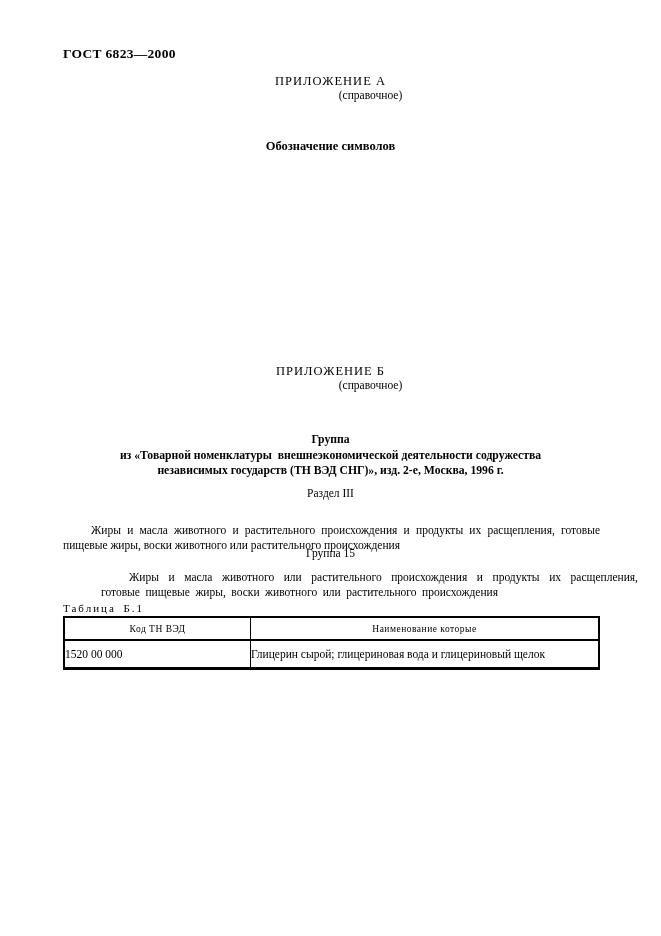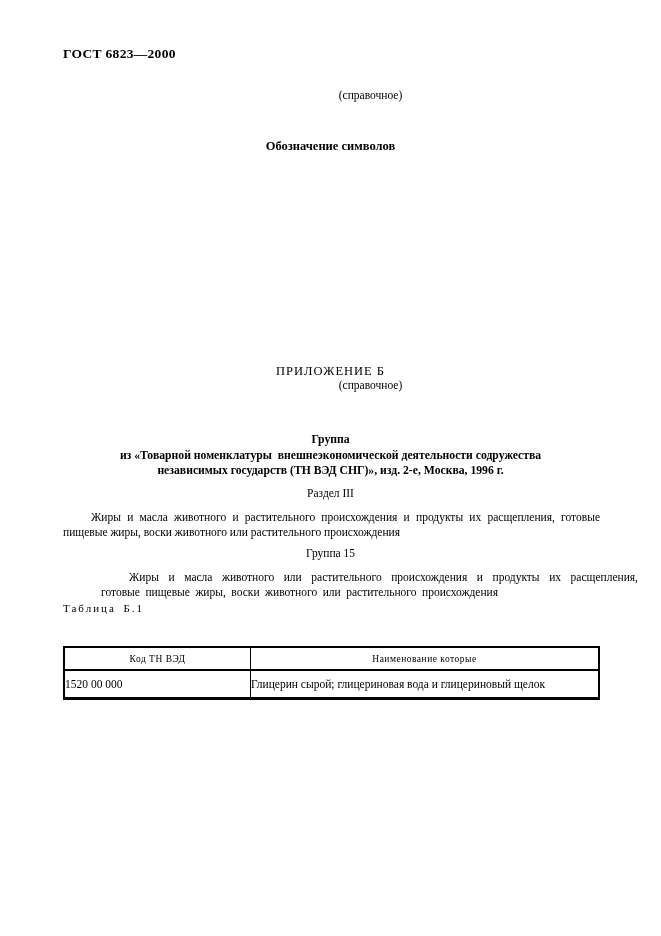--- a/index.html
+++ b/index.html
@@ -48,21 +48,21 @@
   .extract-line { font-size: 11.7px; font-weight: bold; line-height: 15.5px; }
   .plain-center { font-size: 11.5px; }
   .table-label {
     top: 602px; left: 63px;
     font-size: 11px;
     letter-spacing: 2px;
     word-spacing: 3px;
   }
   table.b1-table {
     position: absolute;
-    top: 646px; left: 63px;
+    top: 616px; left: 63px;
     width: 537px;
     border-collapse: collapse;
     border: 2px solid #000;
     border-bottom: 3px solid #000;
   }
   table.b1-table th {
     font-weight: normal;
     font-size: 9.5px;
     letter-spacing: 0.5px;
     text-align: center;
@@ -84,35 +84,36 @@
     font-size: 12px;
   }
 </style>
 </head>
 <body>
 
 <div class="page">
 
   <div class="abs doc-number">ГОСТ 6823—2000</div>
 
+  <div class="abs center appx-title" style="top:74px">ПРИЛОЖЕНИЕ А</div>
   <div class="abs center appx-sub" style="top:89px">(справочное)</div>
 
   <div class="abs center section-heading" style="top:139px">Обозначение символов</div>
 
 
   <div class="abs center appx-title" style="top:364px">ПРИЛОЖЕНИЕ Б</div>
   <div class="abs center appx-sub" style="top:379px">(справочное)</div>
 
   <div class="abs center extract-line" style="top:432px">Группа</div>
   <div class="abs center extract-line" style="top:447.5px">из «Товарной номенклатуры&nbsp; внешнеэкономической деятельности содружества</div>
   <div class="abs center extract-line" style="top:463px">независимых государств (ТН ВЭД СНГ)», изд. 2-е, Москва, 1996 г.</div>
 
   <div class="abs center plain-center" style="top:487px">Раздел III</div>
 
-  <div class="abs content body-par" style="top:510px">Жиры и масла животного и растительного происхождения и продукты их расщепления, готовые пищевые жиры, воски животного или растительного происхождения</div>
+  <div class="abs content body-par" style="top:523px">Жиры и масла животного и растительного происхождения и продукты их расщепления, готовые пищевые жиры, воски животного или растительного происхождения</div>
 
   <div class="abs center plain-center" style="top:547px">Группа 15</div>
 
   <div class="abs content body-par wide-words" style="top:570px">Жиры и масла животного или растительного происхождения и продукты их расщепления, готовые пищевые жиры, воски животного или растительного происхождения</div>
 
   <div class="abs table-label">Таблица Б.1</div>
 
   <table class="b1-table">
     <thead>
       <tr>

